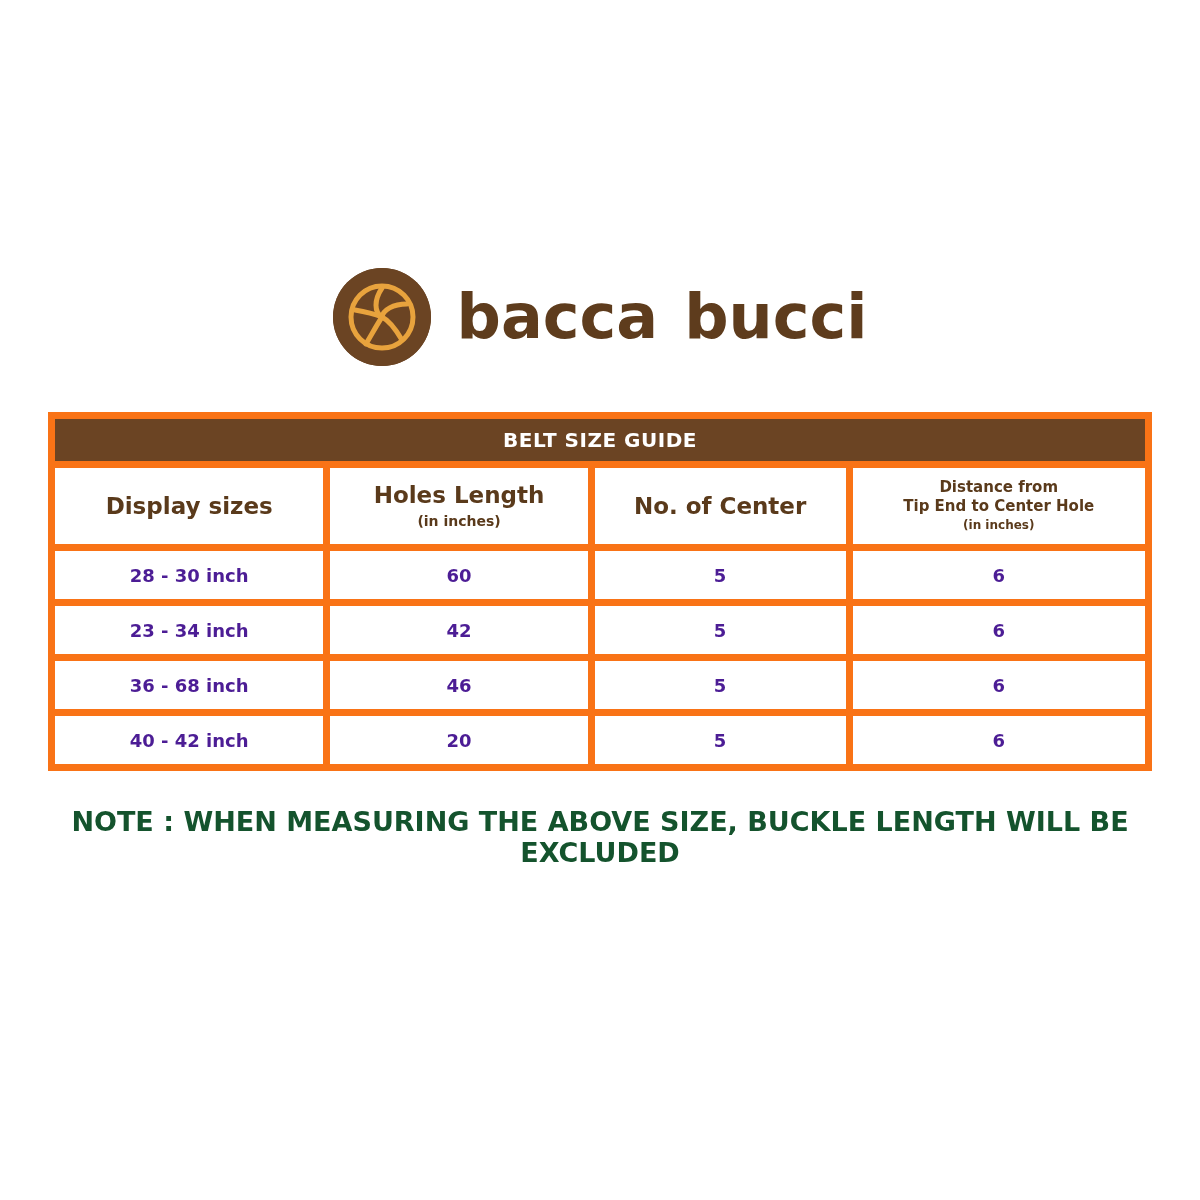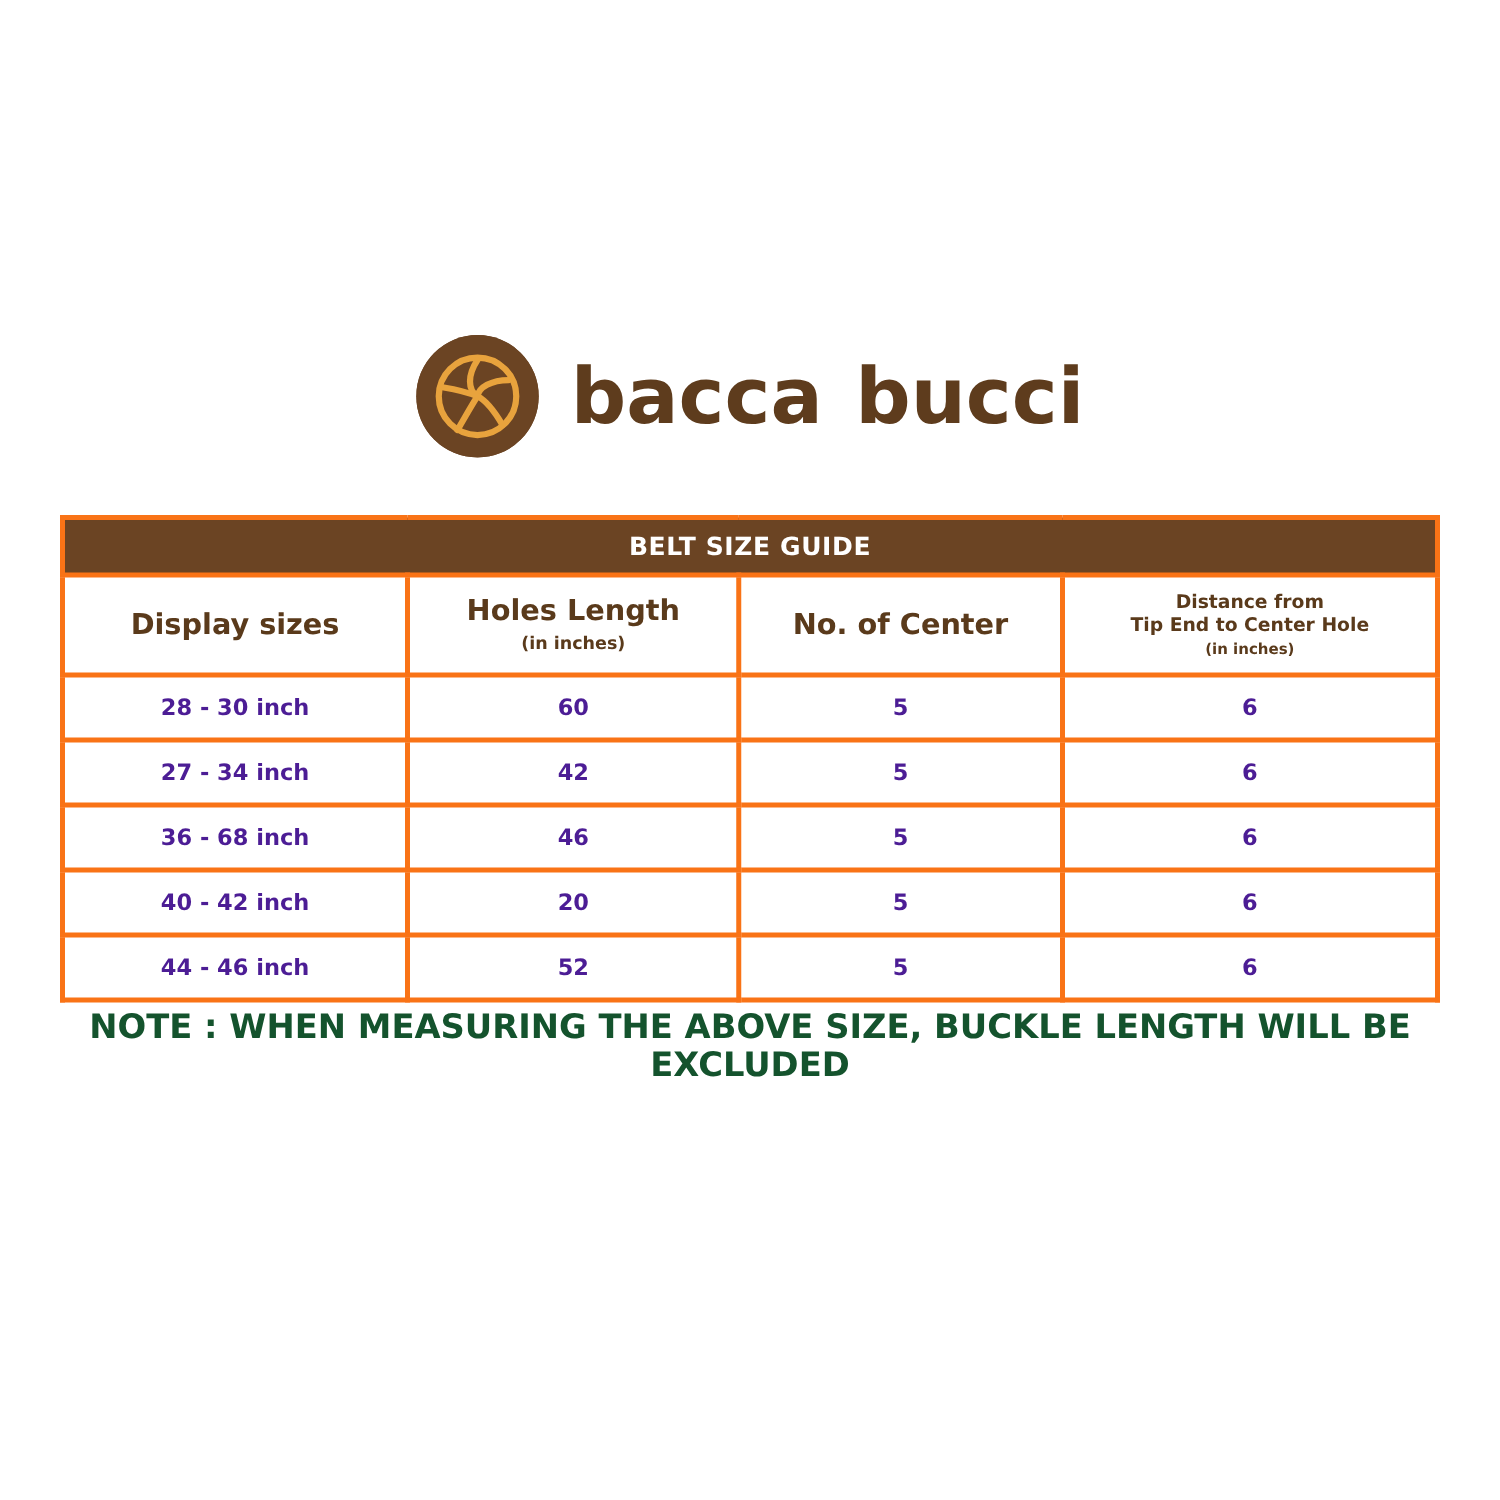--- a/index.html
+++ b/index.html
@@ -59,21 +59,21 @@
     left: 48px;
     top: 412px;
     width: 1104px;
   }
   table.size-table {
     border-collapse: collapse;
     width: 100%;
     table-layout: fixed;
   }
   table.size-table td, table.size-table th {
-    border: 4px solid #f97316;
+    border: 7px solid #f97316;
     padding: 0;
   }
   .title-row td {
     background: #6b4423;
     color: #ffffff;
     text-align: center;
     font-family: "DejaVu Sans", sans-serif;
     font-weight: bold;
     font-size: 20px;
     letter-spacing: 0.5px;
@@ -195,40 +195,34 @@
           </th>
         </tr>
 
         <tr class="body-row">
           <td>28 - 30 inch</td>
           <td>60</td>
           <td>5</td>
           <td>6</td>
         </tr>
         <tr class="body-row">
-          <td>27 - 34 inch</td>
+          <td>23 - 34 inch</td>
           <td>42</td>
           <td>5</td>
           <td>6</td>
         </tr>
         <tr class="body-row">
           <td>36 - 68 inch</td>
           <td>46</td>
           <td>5</td>
           <td>6</td>
         </tr>
         <tr class="body-row">
           <td>40 - 42 inch</td>
           <td>20</td>
-          <td>5</td>
-          <td>6</td>
-        </tr>
-        <tr class="body-row">
-          <td>44 - 46 inch</td>
-          <td>52</td>
           <td>5</td>
           <td>6</td>
         </tr>
       </tbody>
     </table>
   </div>
 
   <div class="note">NOTE : WHEN MEASURING THE ABOVE SIZE, BUCKLE LENGTH WILL BE EXCLUDED</div>
 
 </div>

